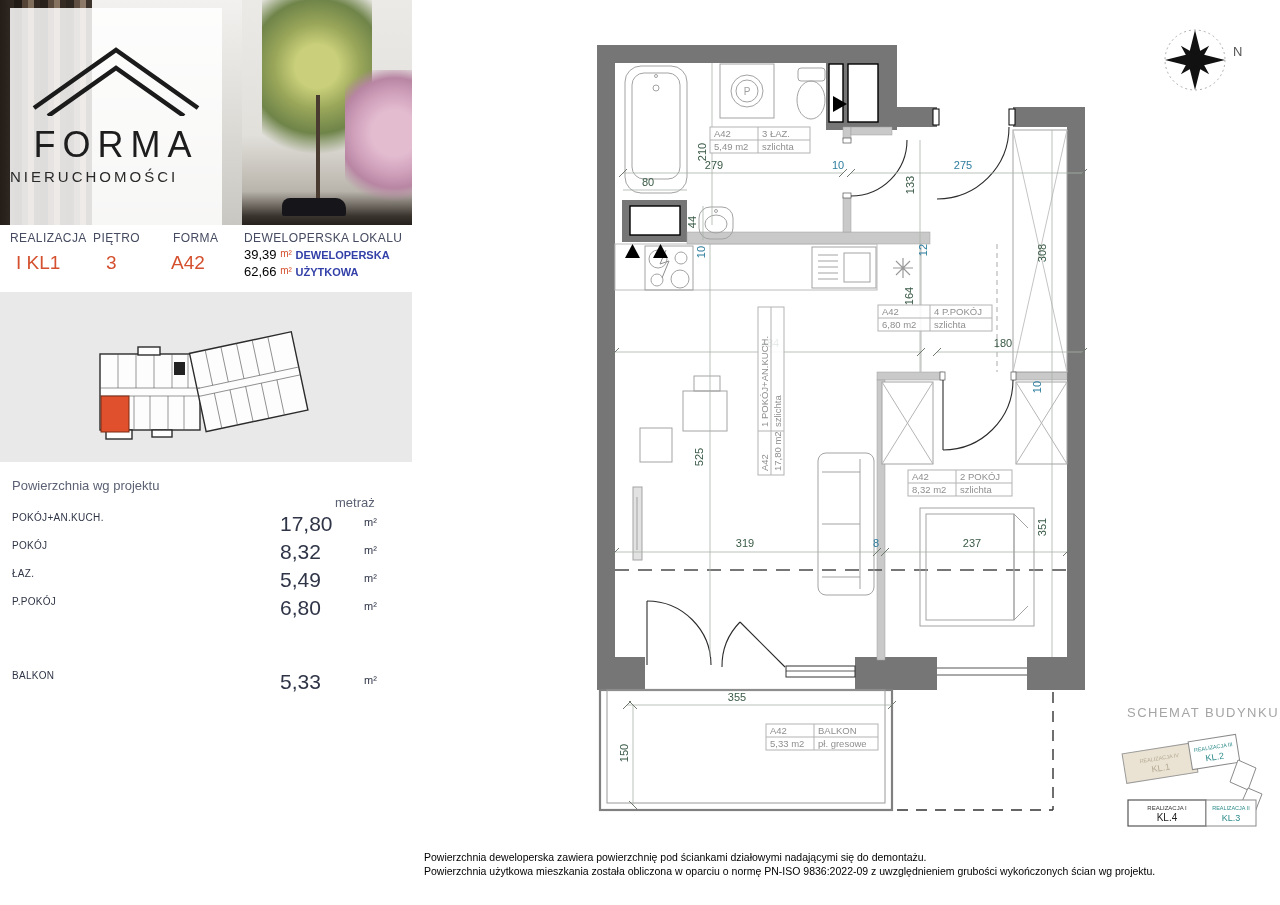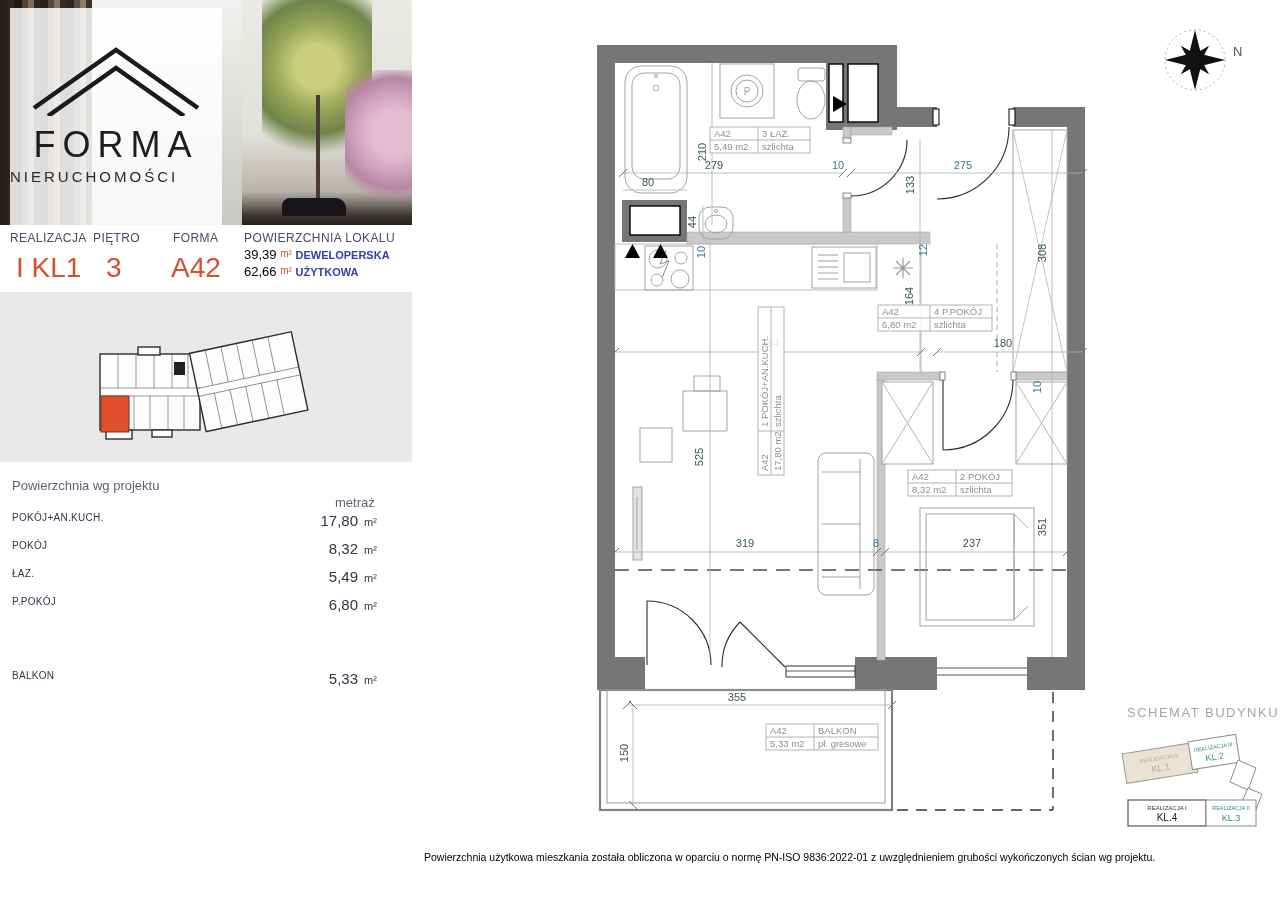--- a/index.html
+++ b/index.html
@@ -22,33 +22,33 @@
   .ph-car { position:absolute; left:282px; top:198px; width:64px; height:18px; border-radius:8px 10px 2px 2px; background:#15151a; }
   .logo-box { position:absolute; left:10px; top:8px; width:212px; height:254px; background:rgba(255,255,255,.85); }
   .logo-roof { position:absolute; left:0; top:18px; width:212px; height:90px; }
   .logo-name { position:absolute; left:0; top:116px; width:212px; text-align:center;
     font-size:36px; letter-spacing:7px; color:#1d1d1d; font-weight:400; }
   .logo-sub { position:absolute; left:0; top:160px; width:212px; text-align:left;
     font-size:15px; letter-spacing:3px; color:#2a2a2a; }
 
   .unit-header { position:absolute; left:0; top:225px; width:412px; height:67px; background:#fff; }
   .uh-label { position:absolute; top:6px; font-size:12px; color:#454b60; letter-spacing:.4px; }
-  .uh-value { position:absolute; top:27px; font-size:28px; color:#d4502e; }
+  .uh-value { position:absolute; top:27px; font-size:19px; color:#d4502e; }
   .uh-areas { position:absolute; left:244px; top:22px; font-size:13px; }
   .uh-area-line { height:17px; white-space:nowrap; }
   .uh-num { color:#000000; }
   .uh-unit { color:#d4502e; font-size:10px; vertical-align:2px; }
   .uh-area-name { color:#3340a8; font-weight:bold; font-size:11px; }
 
   .miniplan-wrap { position:absolute; left:0; top:292px; width:412px; height:170px; background:#e9e9e9; }
 
   .area-table { position:absolute; left:0; top:470px; width:412px; }
   .at-head { position:absolute; font-size:13px; color:#5c6274; }
   .at-label { position:absolute; left:12px; font-size:10px; color:#2f3547; letter-spacing:.3px; }
-  .at-val { position:absolute; width:90px; left:268px; text-align:right; font-size:15px; color:#2f3547; }
+  .at-val { position:absolute; width:90px; left:280px; text-align:left; font-size:21px; color:#2f3547; }
   .at-unit { position:absolute; left:364px; font-size:11px; color:#2f3547; }
 
   
   .footer-notes { position:absolute; left:424px; top:851px; width:830px; font-size:10.5px;
     line-height:13.5px; color:#000; }
 
   
   .schemat-title { position:absolute; left:1127px; top:705px; font-size:13px; color:#a5a5a5; letter-spacing:1.5px; }
 
   
@@ -88,21 +88,21 @@
       </svg>
       <div class="logo-name">FORMA</div>
       <div class="logo-sub">NIERUCHOMOŚCI</div>
     </div>
   </div>
 
   <div class="unit-header">
     <div class="uh-label" style="left:10px">REALIZACJA</div>
     <div class="uh-label" style="left:93px">PIĘTRO</div>
     <div class="uh-label" style="left:173px">FORMA</div>
-    <div class="uh-label" style="left:244px">POWIERZCHNIA LOKALU</div>
+    <div class="uh-label" style="left:244px">DEWELOPERSKA LOKALU</div>
     <div class="uh-value" style="left:16px">I KL1</div>
     <div class="uh-value" style="left:106px">3</div>
     <div class="uh-value" style="left:171px">A42</div>
     <div class="uh-areas">
       <div class="uh-area-line">
         <span class="uh-num">39,39</span>
         <span class="uh-unit">m²</span>
         <span class="uh-area-name">DEWELOPERSKA</span>
       </div>
       <div class="uh-area-line">
@@ -421,16 +421,17 @@
       <text x="1167" y="810" text-anchor="middle" font-size="6" fill="#333">REALIZACJA I</text>
       <text x="1167" y="821" text-anchor="middle" font-size="10" fill="#222">KL.4</text>
       <rect x="1206" y="800" width="50" height="26" class="sch"></rect>
       <text class="sch-t" x="1231" y="810" text-anchor="middle">REALIZACJA II</text>
       <text class="sch-t2" x="1231" y="821" text-anchor="middle">KL.3</text>
     </g>
   </svg>
 
   <div class="schemat-title">SCHEMAT BUDYNKU</div>
   <div class="footer-notes">
-    <div>Powierzchnia użytkowa mieszkania została obliczona w oparciu o normę  PN-ISO 9836:2022-01 z uwzględnieniem grubości wykończonych ścian wg projektu.</div>
+    <div>Powierzchnia deweloperska zawiera powierzchnię pod ściankami działowymi nadającymi się do demontażu.</div>
+    <div>Powierzchnia użytkowa mieszkania została obliczona w oparciu o normę  PN-ISO 9836:2022-09 z uwzględnieniem grubości wykończonych ścian wg projektu.</div>
   </div>
 
 </div>
 
 </body></html>

